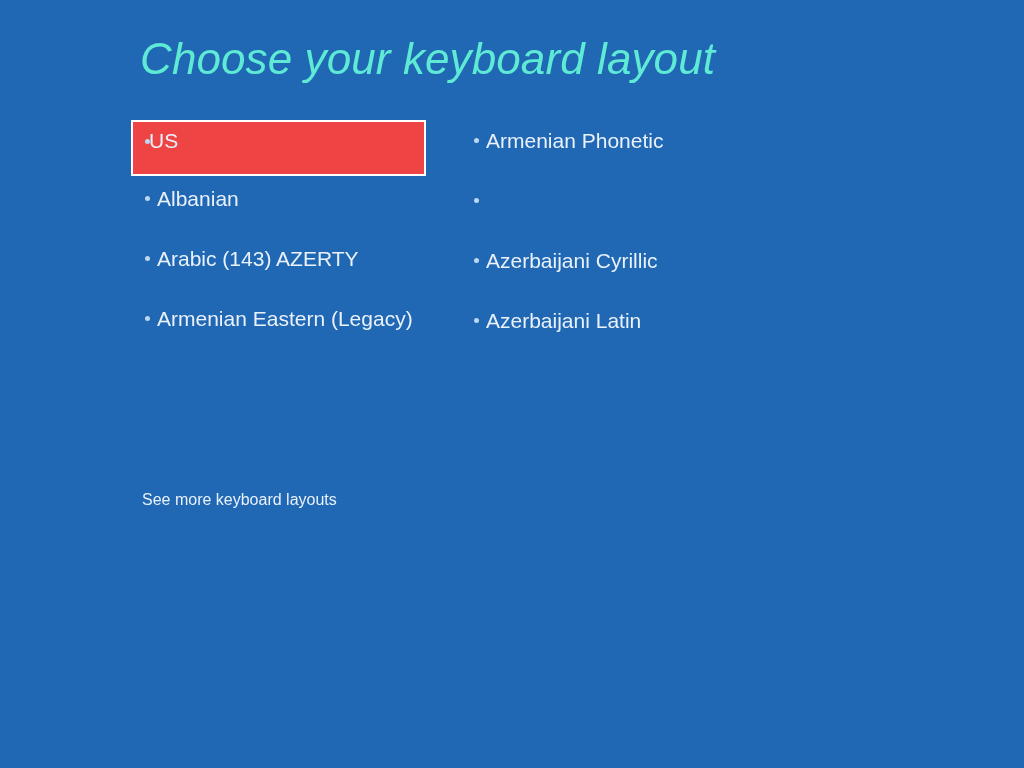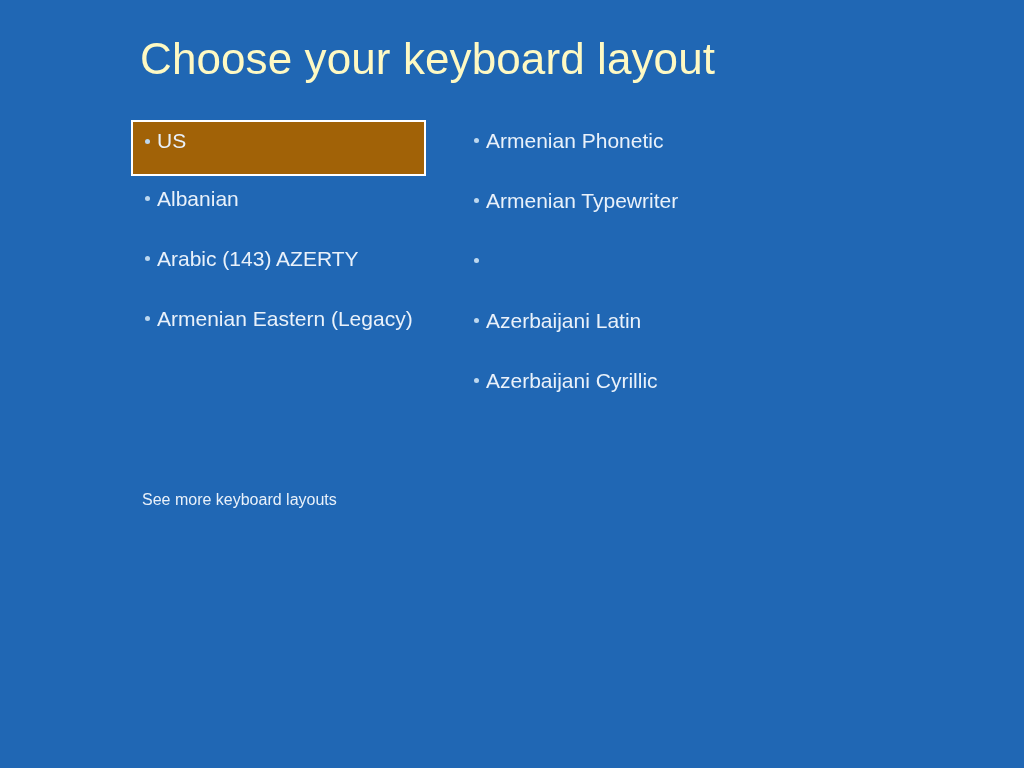--- a/index.html
+++ b/index.html
@@ -24,23 +24,24 @@
   }
 
   
   .page-title {
     position: absolute;
     left: 140px;
     top: 34px;
     font-size: 44px;
     font-weight: 300;
     letter-spacing: 0.1px;
-    color: #fef9c3;
+    color: #5eead4;
     line-height: 1.15;
     white-space: nowrap;
+    font-style: italic;
   }
 
   
   .layout-lists {
     position: absolute;
     left: 0;
     top: 118px;
     width: 1024px;
   }
 
@@ -75,25 +76,25 @@
     font-weight: 300;
     color: #e9f1fa;
     line-height: 1;
     margin-top: 12px;
     white-space: nowrap;
   }
 
   
   .layout-item.focused {
     border: 2px solid #ffffff;
-    background: #a16207;
+    background: #ef4444;
     width: 295px;
     height: 56px;
     margin-top: 2px;
-    padding-left: 24px;
+    padding-left: 16px;
   }
   .layout-item.focused .bullet {
     left: 12px;
     top: 17px;
   }
   .layout-item.focused .label {
     margin-top: 8px;
   }
 
   
@@ -144,38 +145,34 @@
 
     </div>
 
     <div class="column right">
 
       <div class="layout-item">
         <span class="bullet"></span>
         <span class="label">Armenian Phonetic</span>
       </div>
 
-      <div class="layout-item">
-        <span class="bullet"></span>
-        <span class="label">Armenian Typewriter</span>
-      </div>
 
 
       <div class="layout-item">
         <span class="bullet"></span>
       </div>
 
       <div class="layout-item">
         <span class="bullet"></span>
-        <span class="label">Azerbaijani Latin</span>
+        <span class="label">Azerbaijani Cyrillic</span>
       </div>
 
       <div class="layout-item">
         <span class="bullet"></span>
-        <span class="label">Azerbaijani Cyrillic</span>
+        <span class="label">Azerbaijani Latin</span>
       </div>
 
     </div>
 
   </div>
 
   <div class="see-more">See more keyboard layouts</div>
 
 </div>
 

